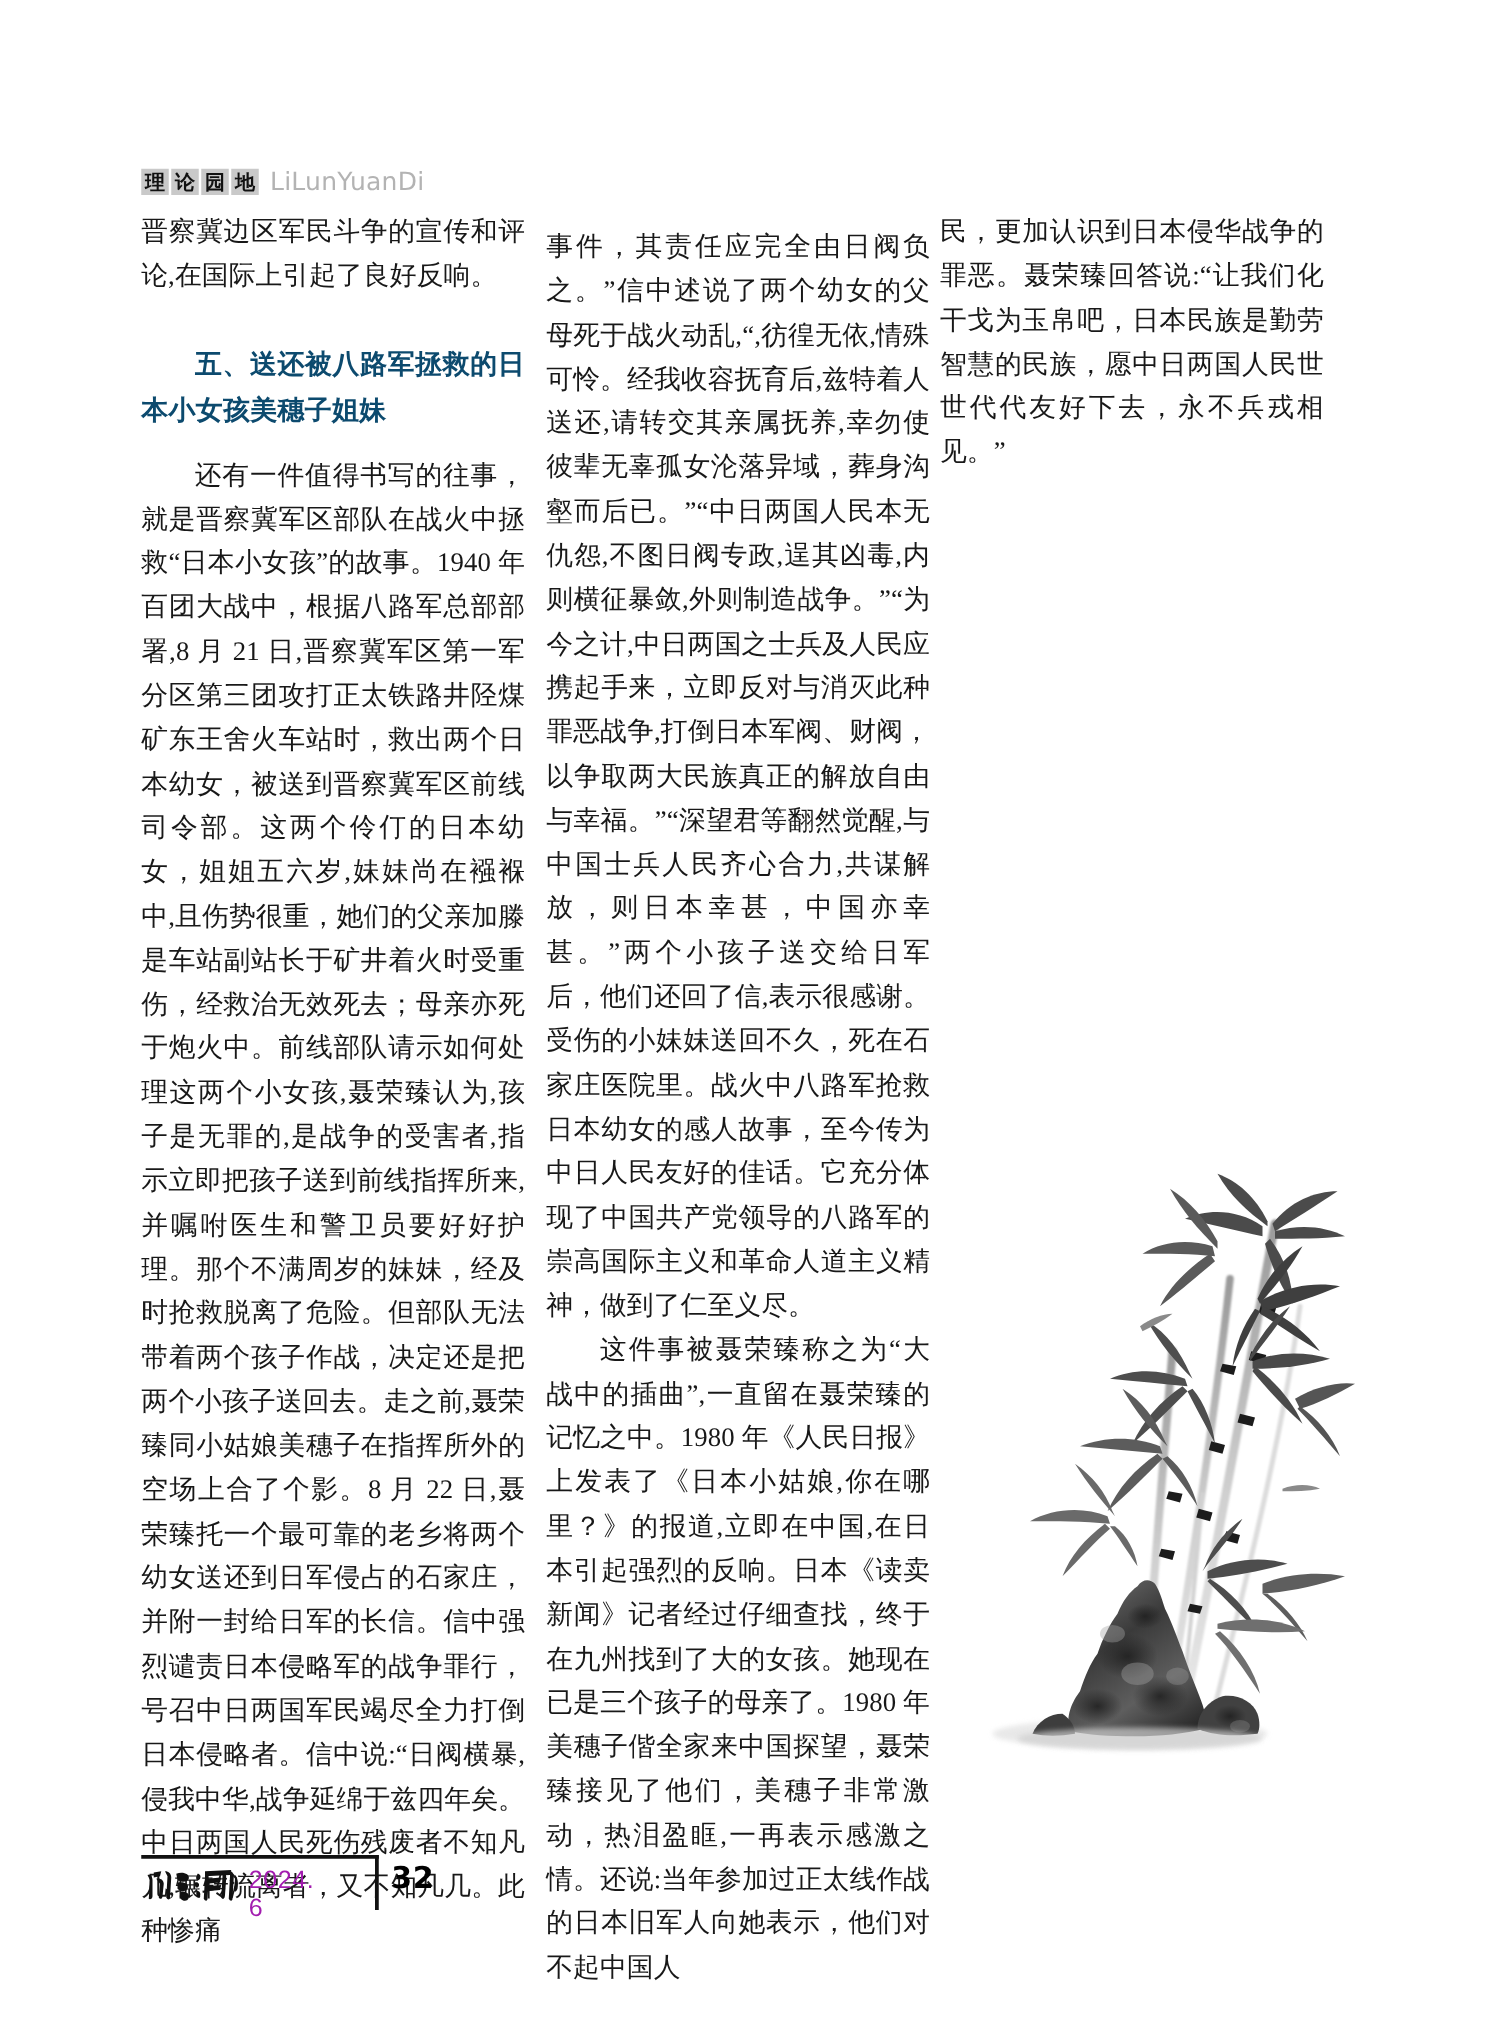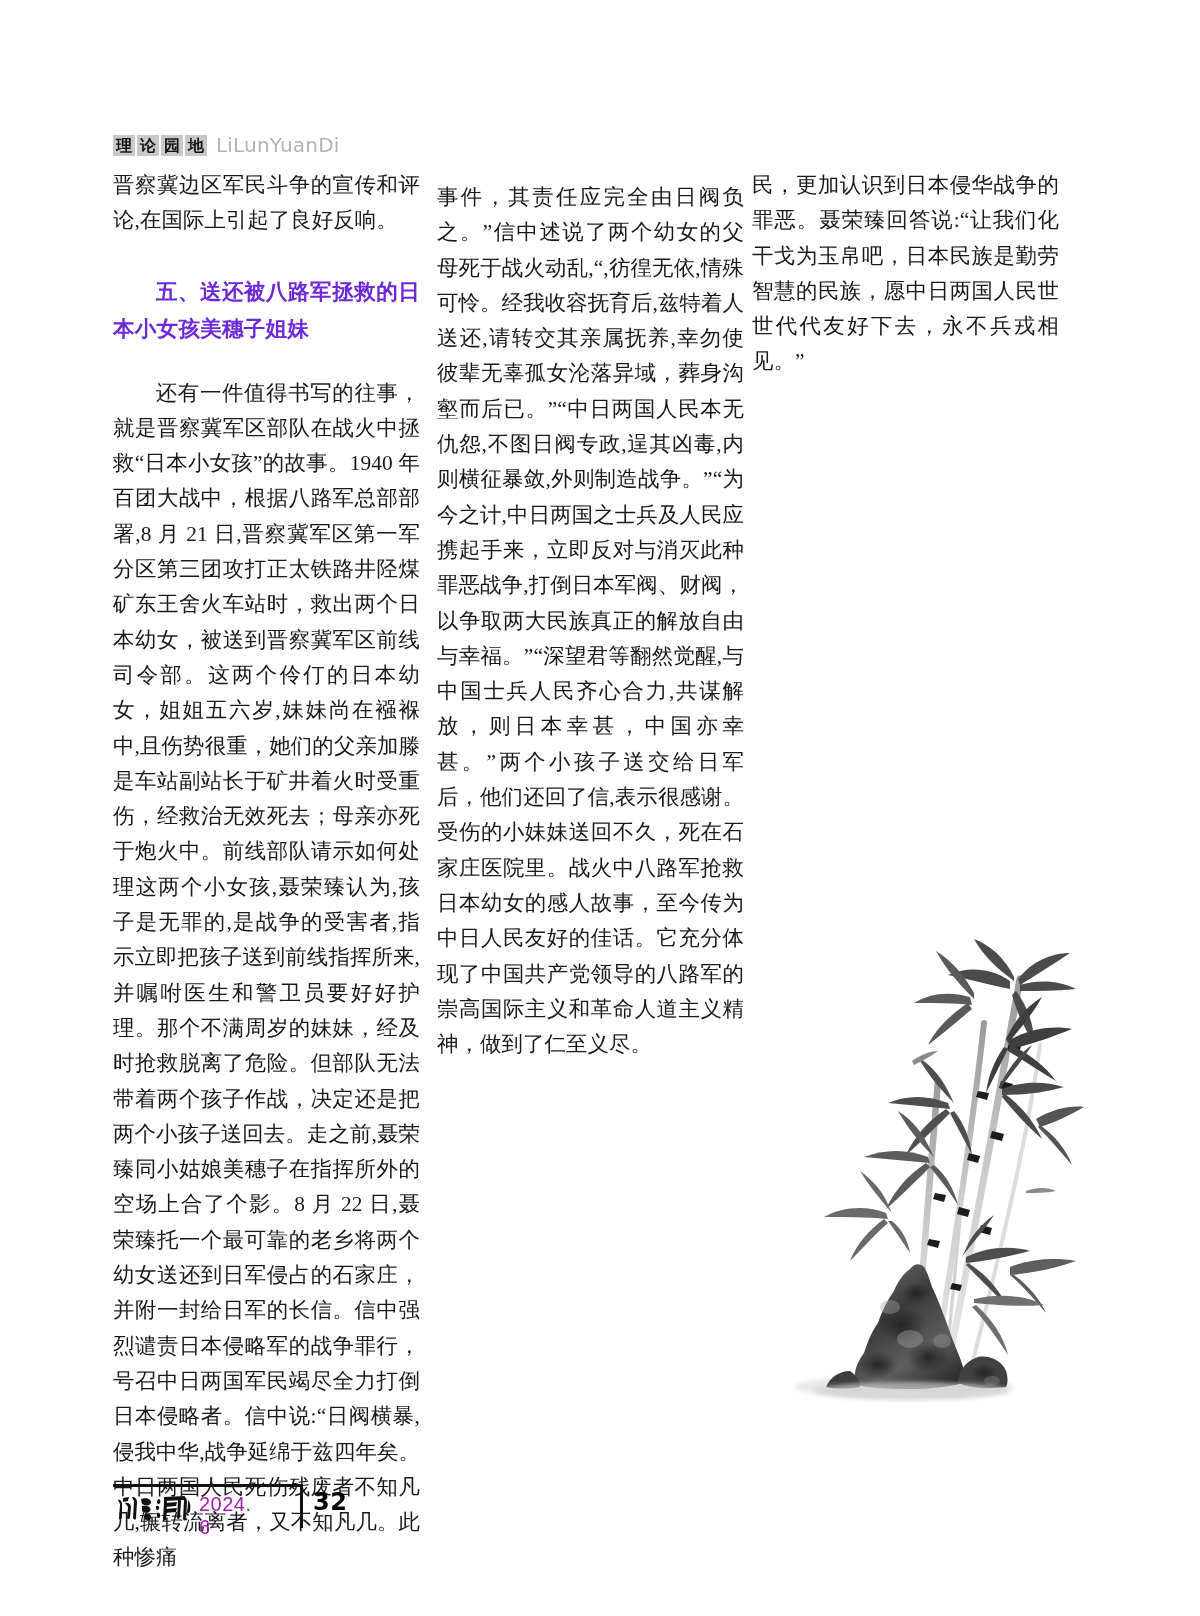--- a/index.html
+++ b/index.html
@@ -85,22 +85,22 @@
     text-indent: 2em;
   }
 
   
   .section-heading {
     font-family: "DejaVu Sans", "Liberation Sans", sans-serif;
     font-weight: 700;
     font-size: 21.5px;
     line-height: 37px;
     letter-spacing: 0.3px;
-    color: #6d28d9;
-    margin: 34px 0 29px 0;
+    color: #0c4a6e;
+    margin: 34px 0 16px 0;
     text-indent: 2em;
     text-align: justify;
     text-align-last: left;
   }
 
   
   .illustration {
     position: absolute;
     left: 752px;
     top: 895px;
@@ -178,20 +178,21 @@
   </div>
 
   <div class="col col-1">
     <p>晋察冀边区军民斗争的宣传和评论,在国际上引起了良好反响。</p>
     <div class="section-heading">五、送还被八路军拯救的日本小女孩美穗子姐妹</div>
     <p class="indent">还有一件值得书写的往事，就是晋察冀军区部队在战火中拯救“日本小女孩”的故事。1940 年百团大战中，根据八路军总部部署,8 月 21 日,晋察冀军区第一军分区第三团攻打正太铁路井陉煤矿东王舍火车站时，救出两个日本幼女，被送到晋察冀军区前线司令部。这两个伶仃的日本幼女，姐姐五六岁,妹妹尚在襁褓中,且伤势很重，她们的父亲加滕是车站副站长于矿井着火时受重伤，经救治无效死去；母亲亦死于炮火中。前线部队请示如何处理这两个小女孩,聂荣臻认为,孩子是无罪的,是战争的受害者,指示立即把孩子送到前线指挥所来,并嘱咐医生和警卫员要好好护理。那个不满周岁的妹妹，经及时抢救脱离了危险。但部队无法带着两个孩子作战，决定还是把两个小孩子送回去。走之前,聂荣臻同小姑娘美穗子在指挥所外的空场上合了个影。8 月 22 日,聂荣臻托一个最可靠的老乡将两个幼女送还到日军侵占的石家庄，并附一封给日军的长信。信中强烈谴责日本侵略军的战争罪行，号召中日两国军民竭尽全力打倒日本侵略者。信中说:“日阀横暴,侵我中华,战争延绵于兹四年矣。中日两国人民死伤残废者不知凡几,辗转流离者，又不知凡几。此种惨痛</p>
   </div>
 
   <div class="col col-2">
     <p>事件，其责任应完全由日阀负之。”信中述说了两个幼女的父母死于战火动乱,“,彷徨无依,情殊可怜。经我收容抚育后,兹特着人送还,请转交其亲属抚养,幸勿使彼辈无辜孤女沦落异域，葬身沟壑而后已。”“中日两国人民本无仇怨,不图日阀专政,逞其凶毒,内则横征暴敛,外则制造战争。”“为今之计,中日两国之士兵及人民应携起手来，立即反对与消灭此种罪恶战争,打倒日本军阀、财阀，以争取两大民族真正的解放自由与幸福。”“深望君等翻然觉醒,与中国士兵人民齐心合力,共谋解放，则日本幸甚，中国亦幸甚。”两个小孩子送交给日军后，他们还回了信,表示很感谢。受伤的小妹妹送回不久，死在石家庄医院里。战火中八路军抢救日本幼女的感人故事，至今传为中日人民友好的佳话。它充分体现了中国共产党领导的八路军的崇高国际主义和革命人道主义精神，做到了仁至义尽。</p>
+    <p class="indent">这件事被聂荣臻称之为“大战中的插曲”,一直留在聂荣臻的记忆之中。1980 年《人民日报》上发表了《日本小姑娘,你在哪里？》的报道,立即在中国,在日本引起强烈的反响。日本《读卖新闻》记者经过仔细查找，终于在九州找到了大的女孩。她现在已是三个孩子的母亲了。1980 年美穗子偕全家来中国探望，聂荣臻接见了他们，美穗子非常激动，热泪盈眶,一再表示感激之情。还说:当年参加过正太线作战的日本旧军人向她表示，他们对不起中国人</p>
   </div>
 
   <div class="col col-3">
     <p>民，更加认识到日本侵华战争的罪恶。聂荣臻回答说:“让我们化干戈为玉帛吧，日本民族是勤劳智慧的民族，愿中日两国人民世世代代友好下去，永不兵戎相见。”</p>
   </div>
 
   <div class="illustration">
     <svg viewBox="0 0 332 530" xmlns="http://www.w3.org/2000/svg" aria-hidden="true">
       <defs>
         <linearGradient id="culmG" x1="0" y1="0" x2="0" y2="1">

